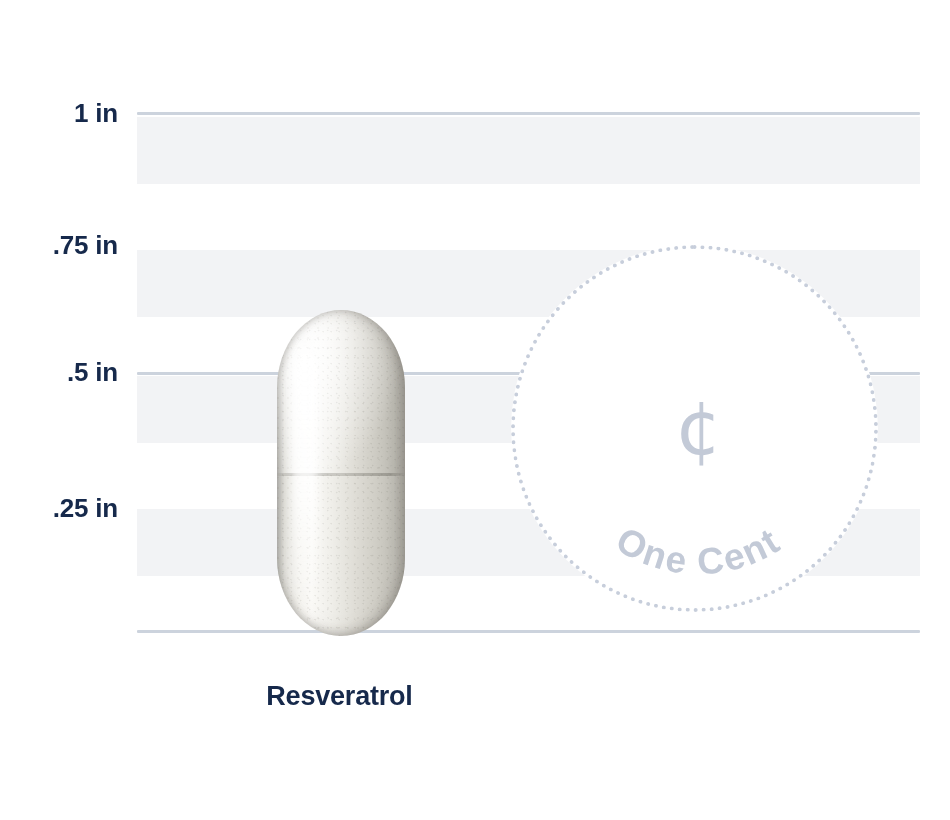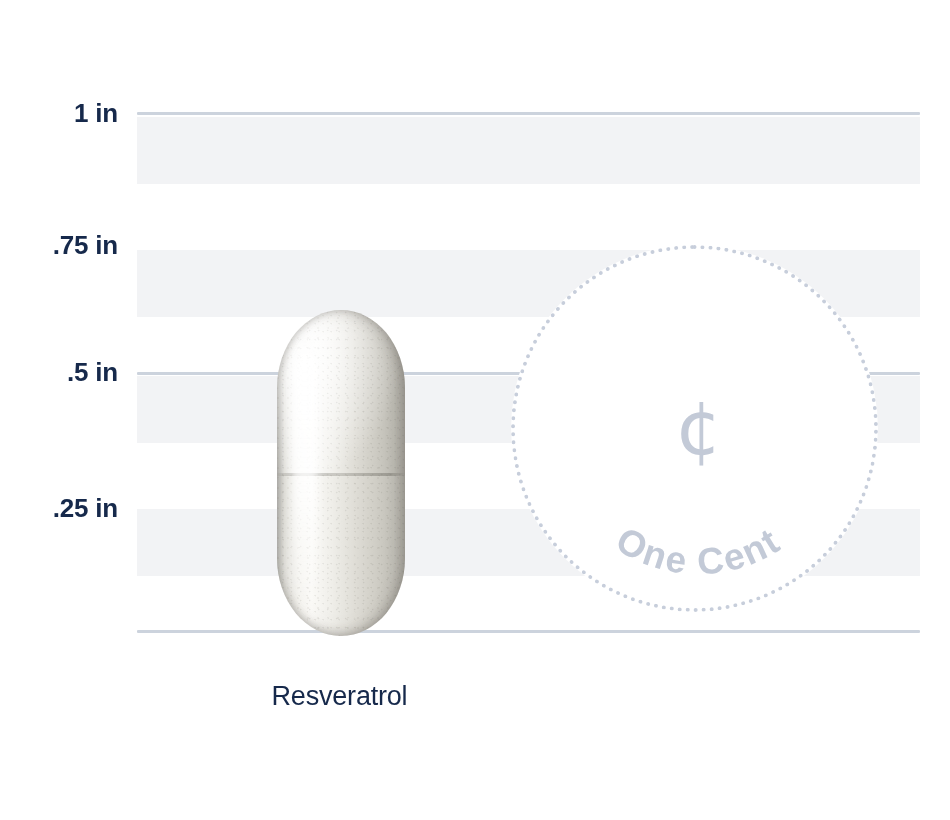--- a/index.html
+++ b/index.html
@@ -206,21 +206,21 @@
 
   
   .product-label {
     position: absolute;
     left: 177px;
     top: 680px;
     width: 325px;
     text-align: center;
     color: #16294b;
     font-size: 27px;
-    font-weight: 400;
+    font-weight: 700;
     letter-spacing: -0.2px;
     line-height: 1.2;
     white-space: nowrap;
   }
 </style>
 </head>
 <body>
 
 <div id="scale-figure">
 

